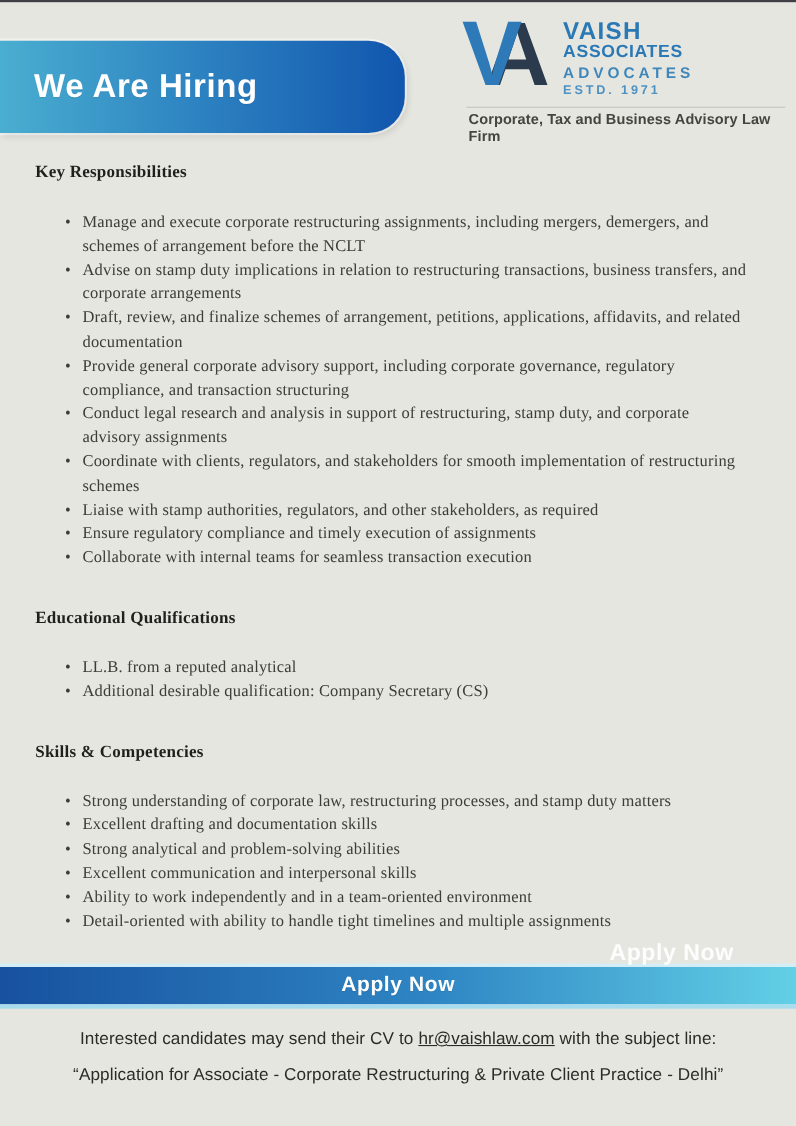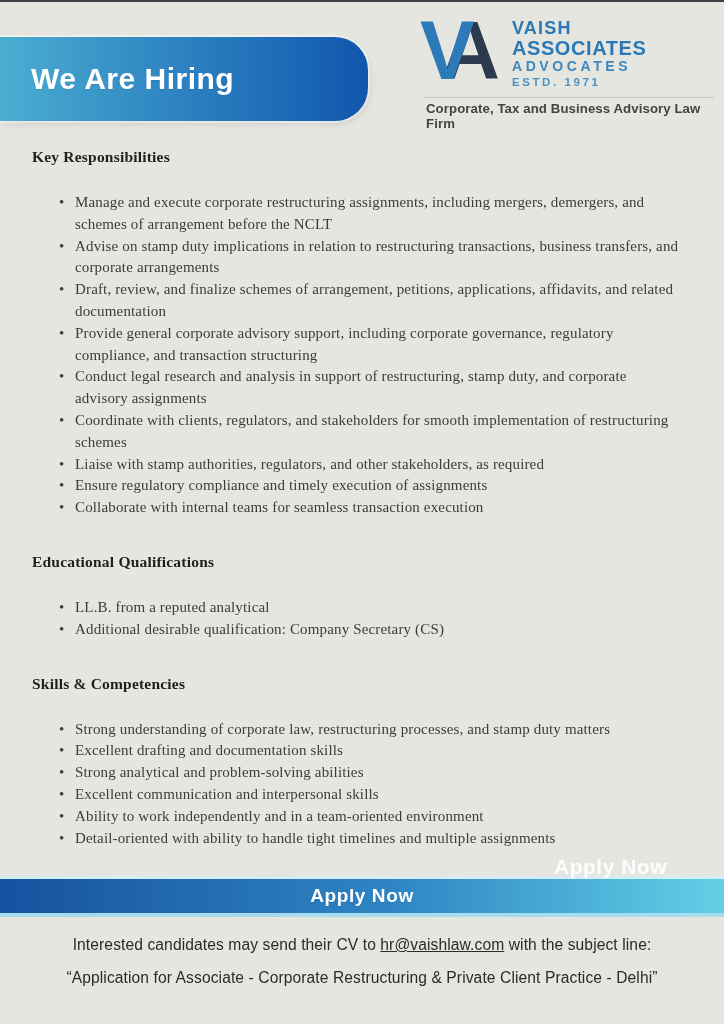--- a/index.html
+++ b/index.html
@@ -29,22 +29,22 @@
   .logo-mark{ display:flex; align-items:flex-start; height:84px; }
   .logo-mark .v{
     font-size:82px; line-height:80px; font-weight:bold; color:#2e7ab8;
     position:relative; z-index:2; transform:scaleY(1.02);
   }
   .logo-mark .a{
     font-size:82px; line-height:80px; font-weight:bold; color:#2b3a4c;
     margin-left:-34px; position:relative; z-index:1;
   }
   .logo-wordmark{ margin-left:12px; padding-top:8px; }
-  .logo-wordmark .l1{ font-size:18px; font-weight:bold; color:#2a79b5; letter-spacing:1.2px; line-height:20px; }
-  .logo-wordmark .l2{ font-size:20px; font-weight:bold; color:#2a79b5; letter-spacing:0.6px; line-height:20px; }
+  .logo-wordmark .l1{ font-size:22px; font-weight:bold; color:#2a79b5; letter-spacing:1.2px; line-height:20px; }
+  .logo-wordmark .l2{ font-size:16px; font-weight:bold; color:#2a79b5; letter-spacing:0.6px; line-height:20px; }
   .logo-wordmark .l3{ font-size:14px; font-weight:bold; color:#3f87bb; letter-spacing:3.6px; line-height:17px; }
   .logo-wordmark .l4{ font-size:11.5px; font-weight:bold; color:#4e92c3; letter-spacing:2.6px; line-height:14px; }
   .logo-divider{
     position:absolute; top:97px; left:424px; right:10px; height:1px; background:#c6c6c1;
   }
   .logo-tagline{
     position:absolute; top:101px; left:426px;
     font-size:13.2px; font-weight:bold; color:#454540; letter-spacing:0.1px;
   }
   

